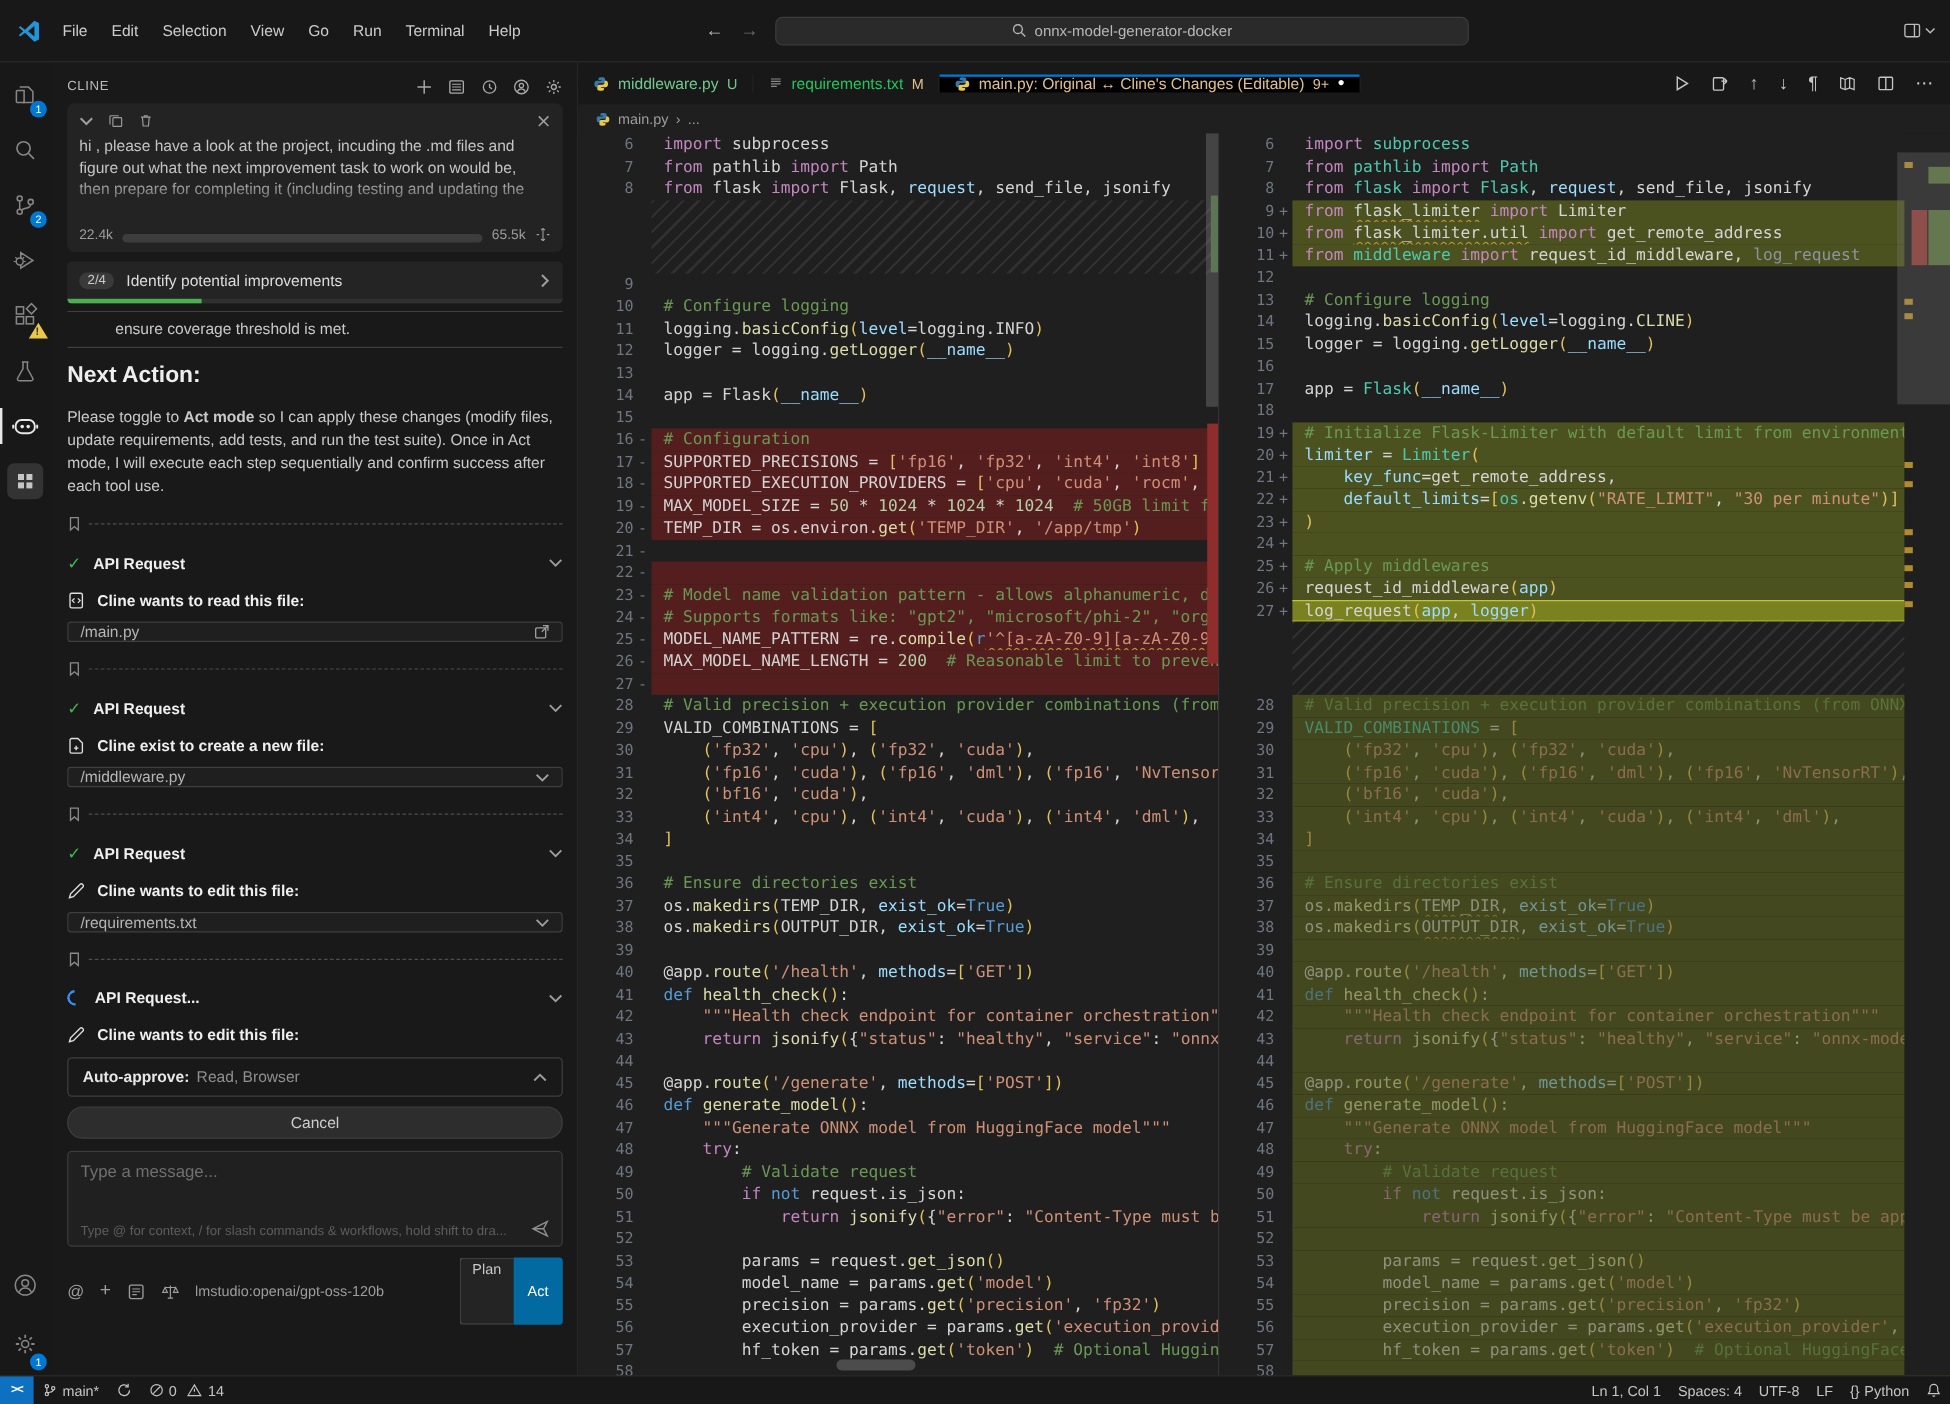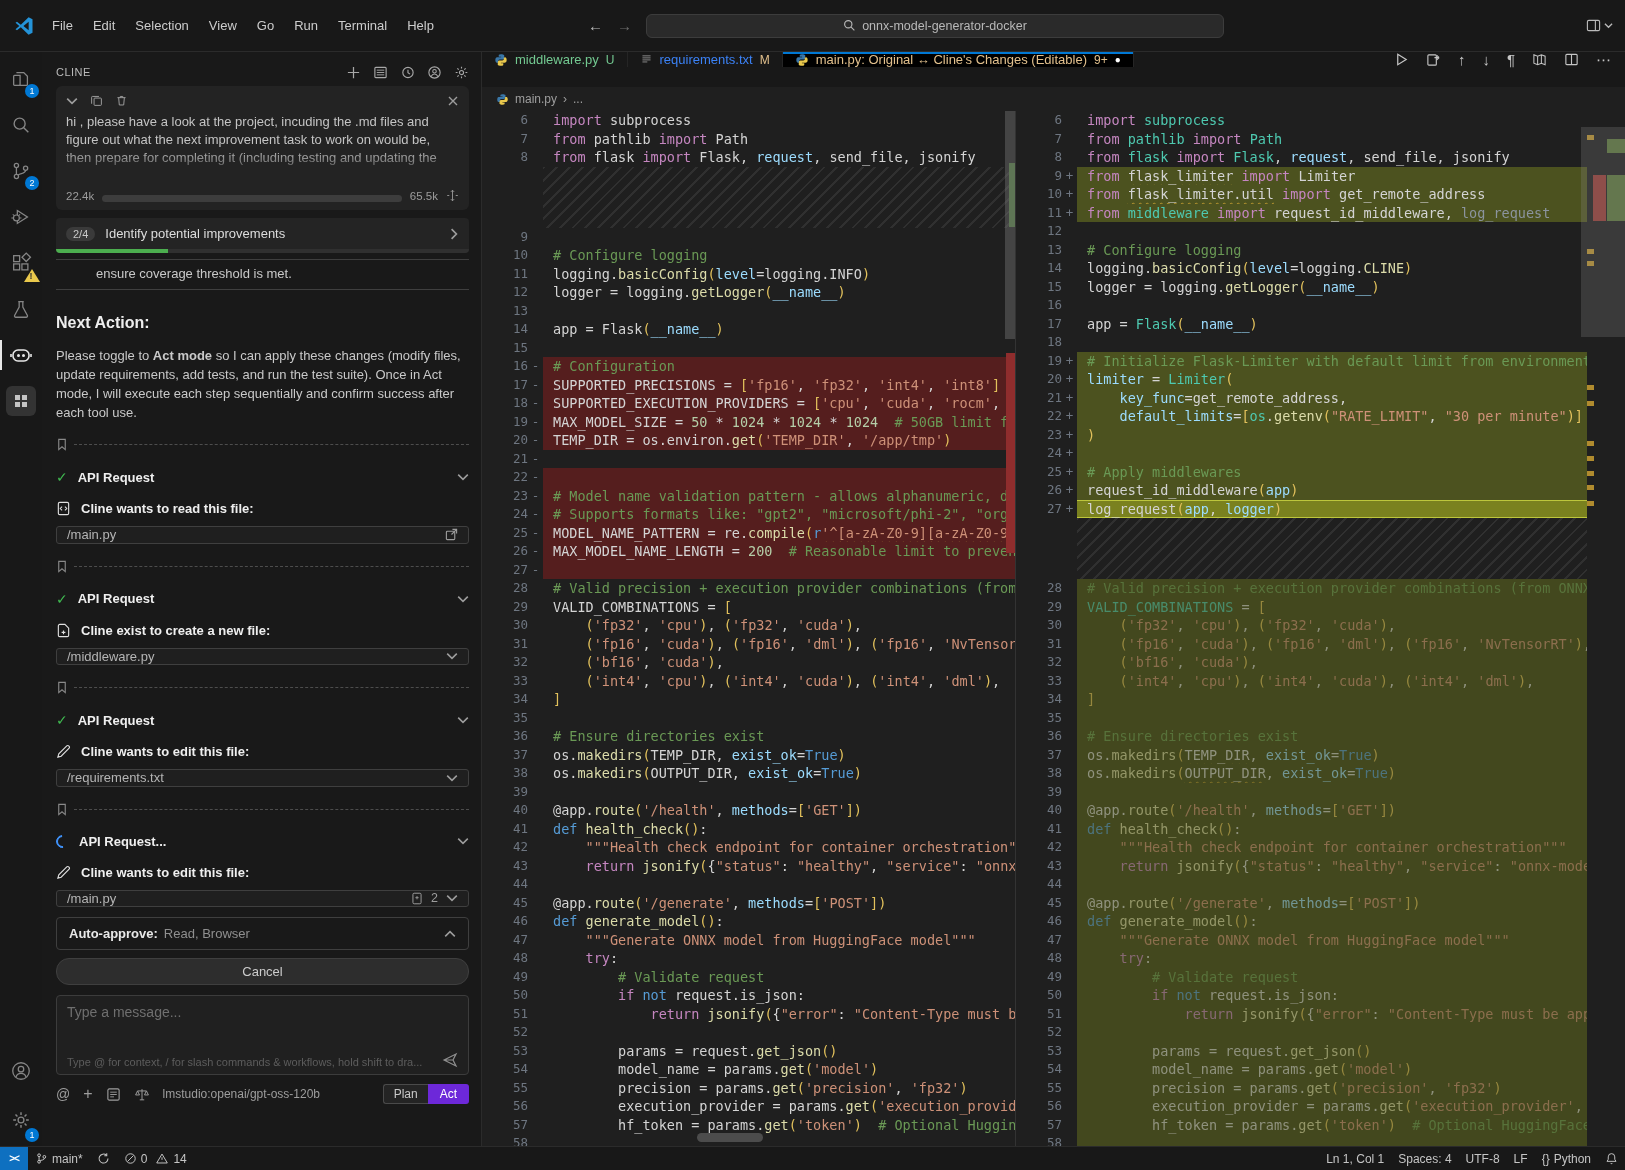--- a/index.html
+++ b/index.html
@@ -53,21 +53,21 @@
   .todo{background:#242424;border-radius:4px;margin-top:8px;flex:none;overflow:hidden}
   .todorow{display:flex;align-items:center;gap:10px;padding:8px 10px}
   .pill{background:#3a3a3a;border-radius:9px;font-size:11px;color:#c9c9c9;padding:1px 7px}
   .todolabel{font-size:13px;color:#ddd;flex:1}
   .todoprog{height:4px;background:#303030}
   .todofill{height:100%;background:#4cae4f}
 
   .chat{flex:1;min-height:0;overflow:hidden;display:flex;flex-direction:column;margin-top:6px}
   .rule{border-top:1px solid #3f3f3f}
   .tailtext{font-size:13px;color:#c9c9c9;padding:6px 0 8px 40px}
-  .bold-label{font-size:16px;font-weight:bold;color:#eee;margin:24px 0 2px}
+  .bold-label{font-size:19px;font-weight:bold;color:#eee;margin:12px 0 2px}
   .para{font-size:13px;line-height:19px;color:#c9c9c9;margin-top:12px}
   .divider{display:flex;align-items:center;gap:6px;margin:16px 0 2px;color:#8a8a8a}
   .divider .dash{flex:1;border-top:1px dashed #4d4d4d}
   .apirow{display:flex;align-items:center;gap:10px;margin-top:16px}
   .apirow .lbl{font-size:13px;font-weight:bold;color:#efefef}
   .apirow .chev{margin-left:auto;color:#9d9d9d}
   .actrow{display:flex;align-items:center;gap:10px;margin-top:16px}
   .actrow .lbl{font-size:13px;font-weight:bold;color:#efefef}
   .pathbox{margin-top:10px;height:30px;border:1px solid #3f3f3f;border-radius:3px;background:#1f1f1f;
     display:flex;align-items:center;padding:0 10px;font-size:13px;color:#b5b5b5;gap:8px}
@@ -89,25 +89,25 @@
   .inputbox textarea::placeholder{color:#6f6f6f}
   .hintrow{display:flex;align-items:flex-end;gap:8px}
   .hint{font-size:11px;color:#5d5d5d;flex:1;white-space:nowrap;overflow:hidden}
   .sb-foot{display:flex;align-items:center;gap:13px;margin-top:9px;color:#9d9d9d}
   .sb-foot .at{font-size:14px}
   .sb-foot .plus{font-size:16px}
   .model{font-size:12px;color:#9d9d9d;flex:1;white-space:nowrap;overflow:hidden}
   .segmented{display:flex;flex:none}
   .seg-plan{font-size:12px;color:#c9c9c9;background:#242424;border:1px solid #4a4a4a;border-right:none;
     border-radius:3px 0 0 3px;padding:2px 10px}
-  .seg-act{font-size:12px;color:#fff;background:#6d28d9;border-radius:0 3px 3px 0;padding:3px 12px}
+  .seg-act{font-size:12px;color:#fff;background:#0369a1;border-radius:0 3px 3px 0;padding:21px 12px}
 
   
   .editor{flex:1;min-width:0;display:flex;flex-direction:column;background:#1f1f1f}
-  .tabbar{height:35px;flex:none;background:#181818;display:flex;align-items:flex-start}
+  .tabbar{height:35px;flex:none;background:#181818;display:flex;align-items:center}
   .tab{display:flex;align-items:center;gap:7px;padding:0 12px;font-size:13px;background:#181818;
     border-right:1px solid #252525;color:#969696;position:relative;cursor:pointer}
   .tab.active{background:#000000;color:#e2c08d}
   .tab.active::before{content:"";position:absolute;top:0;left:0;right:0;height:1.5px;background:#0078d4}
   .tab .u{color:#73c991;font-size:12px}
   .tab .m{color:#e2c08d;font-size:12px}
   .tab .plus9{color:#e2c08d;font-size:12px}
   .tab .dot{color:#fff;font-size:10px}
   .tab.green{color:#73c991}
   .tabactions{margin-left:auto;display:flex;align-items:center;gap:17px;padding:0 14px;color:#c5c5c5}
@@ -516,21 +516,21 @@
             <path d="M8 1.5 c-2.8 0-2.6 1.2-2.6 1.2 v1.6 h2.7 v.6 H3.9 s-2.4-.3-2.4 3 c0 3.3 2.1 3.1 2.1 3.1 h1.2 v-1.5 s-.1-2.1 2-2.1 h3 s1.9 0 1.9-1.9 V3 s.3-1.5-3.7-1.5 z" fill="#3a77a8"></path>
             <path d="M8 14.5 c2.8 0 2.6-1.2 2.6-1.2 v-1.6 H7.9 v-.6 h4.2 s2.4.3 2.4-3 c0-3.3-2.1-3.1-2.1-3.1 h-1.2 v1.5 s.1 2.1-2 2.1 h-3 s-1.9 0-1.9 1.9 V13 s-.3 1.5 3.7 1.5 z" fill="#e9c84c"></path>
           </svg>
           <span>middleware.py</span>
           <span class="u">U</span>
         </div>
         <div class="tab">
           <svg class="ic" width="13" height="13" viewBox="0 0 16 16">
             <path d="M3 3.5 h10 M3 6 h10 M3 8.5 h10 M3 11 h6" stroke="#8a8a8a" stroke-width="1.2"></path>
           </svg>
-          <span style="color:#3b82f6">requirements.txt</span>
+          <span style="color:#22c55e">requirements.txt</span>
           <span class="m">M</span>
         </div>
         <div class="tab active">
           <svg class="ic" width="14" height="14" viewBox="0 0 16 16">
             <path d="M8 1.5 c-2.8 0-2.6 1.2-2.6 1.2 v1.6 h2.7 v.6 H3.9 s-2.4-.3-2.4 3 c0 3.3 2.1 3.1 2.1 3.1 h1.2 v-1.5 s-.1-2.1 2-2.1 h3 s1.9 0 1.9-1.9 V3 s.3-1.5-3.7-1.5 z" fill="#3a77a8"></path>
             <path d="M8 14.5 c2.8 0 2.6-1.2 2.6-1.2 v-1.6 H7.9 v-.6 h4.2 s2.4.3 2.4-3 c0-3.3-2.1-3.1-2.1-3.1 h-1.2 v1.5 s.1 2.1-2 2.1 h-3 s-1.9 0-1.9 1.9 V13 s-.3 1.5 3.7 1.5 z" fill="#e9c84c"></path>
           </svg>
           <span>main.py: Original ↔ Cline's Changes (Editable)</span>
           <span class="plus9">9+</span>
           <span class="dot">●</span>

